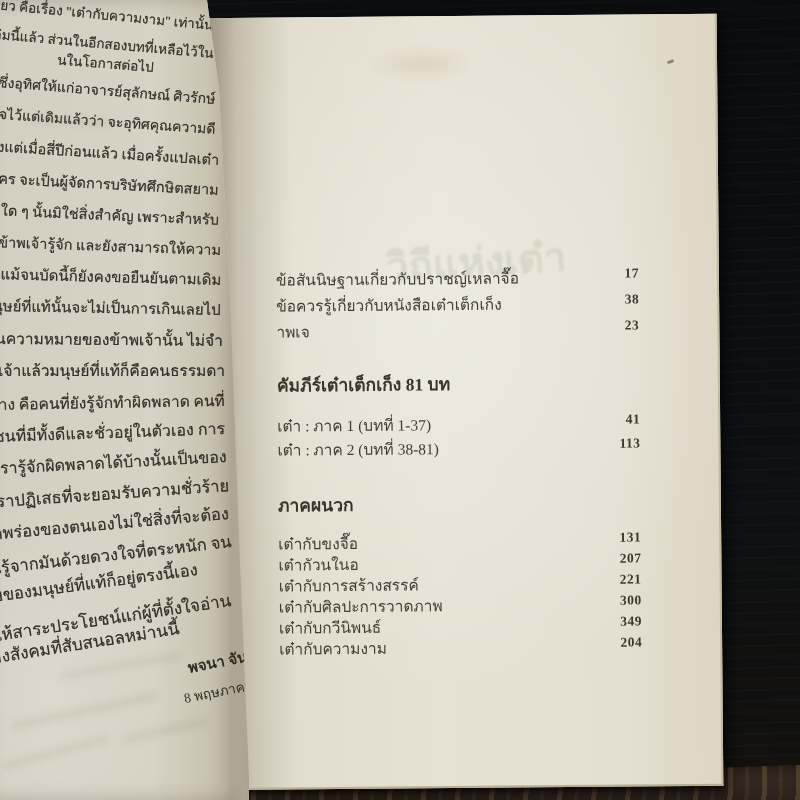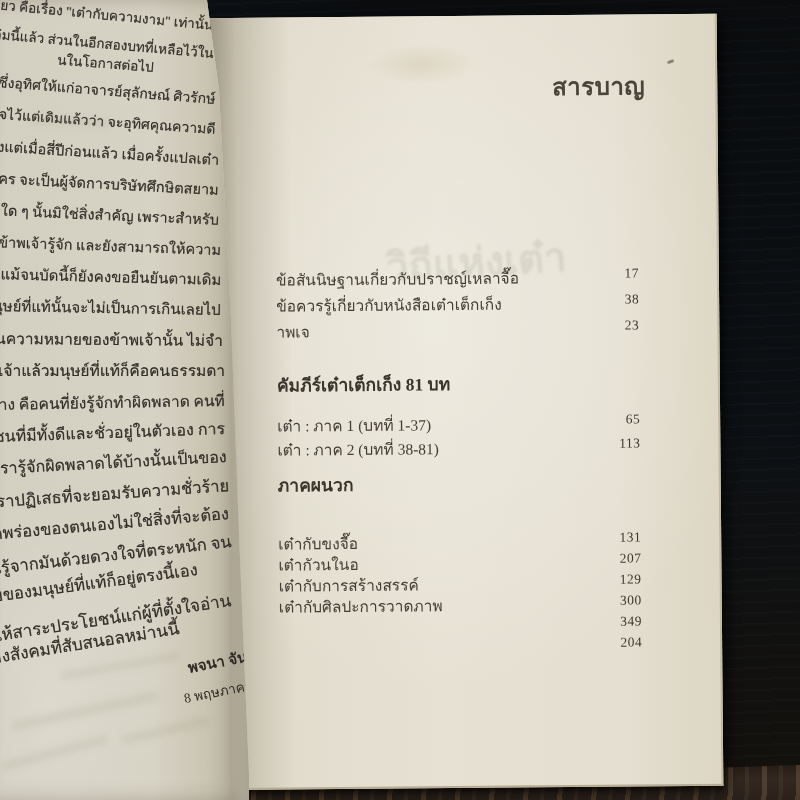--- a/index.html
+++ b/index.html
@@ -27,21 +27,21 @@
     box-shadow:5px 7px 14px rgba(0,0,0,.6), 0 3px 4px rgba(0,0,0,.5);}
   .gutter-shade{left:0;top:0;width:90px;height:100%;
     background:linear-gradient(90deg, rgba(58,48,32,.42) 0, rgba(80,68,48,.18) 34px, rgba(0,0,0,0) 88px);}
   .page-stain{left:165px;top:28px;width:110px;height:40px;border-radius:50%;
     background:radial-gradient(closest-side, rgba(165,130,75,.14), rgba(0,0,0,0));}
   .speck{left:465px;top:46px;width:7px;height:3px;background:rgba(70,62,50,.55);border-radius:2px;transform:rotate(-18deg);}
   .ghost-title{left:182px;top:212px;width:260px;font-size:40px;font-weight:bold;
     color:rgba(125,138,108,.17);transform:rotate(-3deg);filter:blur(1.3px);white-space:nowrap;}
   .rp-title{top:52px;right:70px;font-size:24px;font-weight:600;color:#4a453b;letter-spacing:.5px;}
   .toc-row{left:72px;right:64px;height:22px;font-size:15.5px;color:#433e34;white-space:nowrap;}
-  .toc-row .num{right:14px;top:1px;font-size:13.5px;font-weight:400;color:#3d382e;letter-spacing:.5px;}
+  .toc-row .num{right:14px;top:1px;font-size:13.5px;font-weight:700;color:#3d382e;letter-spacing:.5px;}
   .toc-head{left:72px;font-size:17.5px;font-weight:700;color:#3a352b;white-space:nowrap;}
   
   .left-page{left:0;top:0;width:249px;height:800px;
     background:
       radial-gradient(70% 40% at 20% 88%, rgba(255,255,250,.20), rgba(0,0,0,0) 70%),
       linear-gradient(90deg,#d3cfc1 0%,#d6d2c4 62%,#cbc5b3 82%,#b9b2a0 93%,#cfc9b8 98%),
       linear-gradient(180deg,#d4d1c4 0%,#d2cec0 50%,#cecabc 100%);
     clip-path:polygon(0 0,207px 0,219px 90px,231px 320px,240px 560px,250px 800px,0 800px);
     box-shadow:inset -14px 0 18px rgba(50,42,28,.25);}
   .lp-line{white-space:nowrap;color:#34312a;transform-origin:right center;
@@ -56,66 +56,67 @@
 
   <div class="wood"></div>
 
   <div class="right-page">
     <div class="gutter-shade"></div>
     <div class="page-stain"></div>
     <div class="speck"></div>
 
     <div class="ghost-title">วิถีแห่งเต๋า</div>
 
-    <div class="rp-title">สารบาญ</div>
 
     <div class="toc-row" style="top:250px">
       <span>ข้อสันนิษฐานเกี่ยวกับปราชญ์เหลาจื๊อ</span>
       <span class="num">17</span>
     </div>
     <div class="toc-row" style="top:276px">
       <span>ข้อควรรู้เกี่ยวกับหนังสือเต๋าเต็กเก็ง</span>
       <span class="num">38</span>
     </div>
     <div class="toc-row" style="top:302px">
       <span>าพเจ</span>
       <span class="num">23</span>
     </div>
 
     <div class="toc-head" style="top:354px">คัมภีร์เต๋าเต็กเก็ง 81 บท</div>
     <div class="toc-row" style="top:396px">
       <span>เต๋า : ภาค 1 (บทที่ 1-37)</span>
-      <span class="num">65</span>
+      <span class="num">41</span>
     </div>
     <div class="toc-row" style="top:420px">
       <span>เต๋า : ภาค 2 (บทที่ 38-81)</span>
       <span class="num">113</span>
     </div>
 
-    <div class="toc-head" style="top:454px">ภาคผนวก</div>
+    <div class="toc-head" style="top:474px">ภาคผนวก</div>
     <div class="toc-row" style="top:514px">
       <span>เต๋ากับขงจื๊อ</span>
       <span class="num">131</span>
     </div>
     <div class="toc-row" style="top:535px">
       <span>เต๋ากัวนในอ</span>
       <span class="num">207</span>
     </div>
     <div class="toc-row" style="top:556px">
       <span>เต๋ากับการสร้างสรรค์</span>
-      <span class="num">129</span>
+      <span class="num">221</span>
     </div>
     <div class="toc-row" style="top:577px">
       <span>เต๋ากับศิลปะการวาดภาพ</span>
       <span class="num">300</span>
     </div>
     <div class="toc-row" style="top:598px">
+      <span>เต๋ากับกวีนิพนธ์</span>
       <span class="num">349</span>
     </div>
     <div class="toc-row" style="top:619px">
+      <span>เต๋ากับความงาม</span>
       <span class="num">204</span>
     </div>
   </div>
 
   <div class="left-page">
     <div class="lp-line" style="top:14px;right:36px;font-size:13.5px;transform:rotate(5.5deg)">งบทเดียว คือเรื่อง "เต๋ากับความงาม" เท่านั้น</div>
     <div class="lp-line" style="top:42px;right:36px;font-size:13.5px;transform:rotate(5deg)">ของหนังสือเล่มนี้แล้ว ส่วนในอีกสองบทที่เหลือไว้ใน</div>
     <div class="lp-line" style="top:56px;right:95px;font-size:13.5px;transform:rotate(4.5deg)">นในโอกาสต่อไป</div>
     <div class="lp-line" style="top:88px;right:34px;font-size:14px;transform:rotate(4.5deg)">รื่องคำอุทิศซึ่งอุทิศให้แก่อาจารย์สุลักษณ์ ศิวรักษ์</div>
     <div class="lp-line" style="top:118px;right:34px;font-size:14px;transform:rotate(4deg)">ข้าพเจ้าได้ตั้งใจไว้แต่เดิมแล้วว่า จะอุทิศคุณความดี</div>

